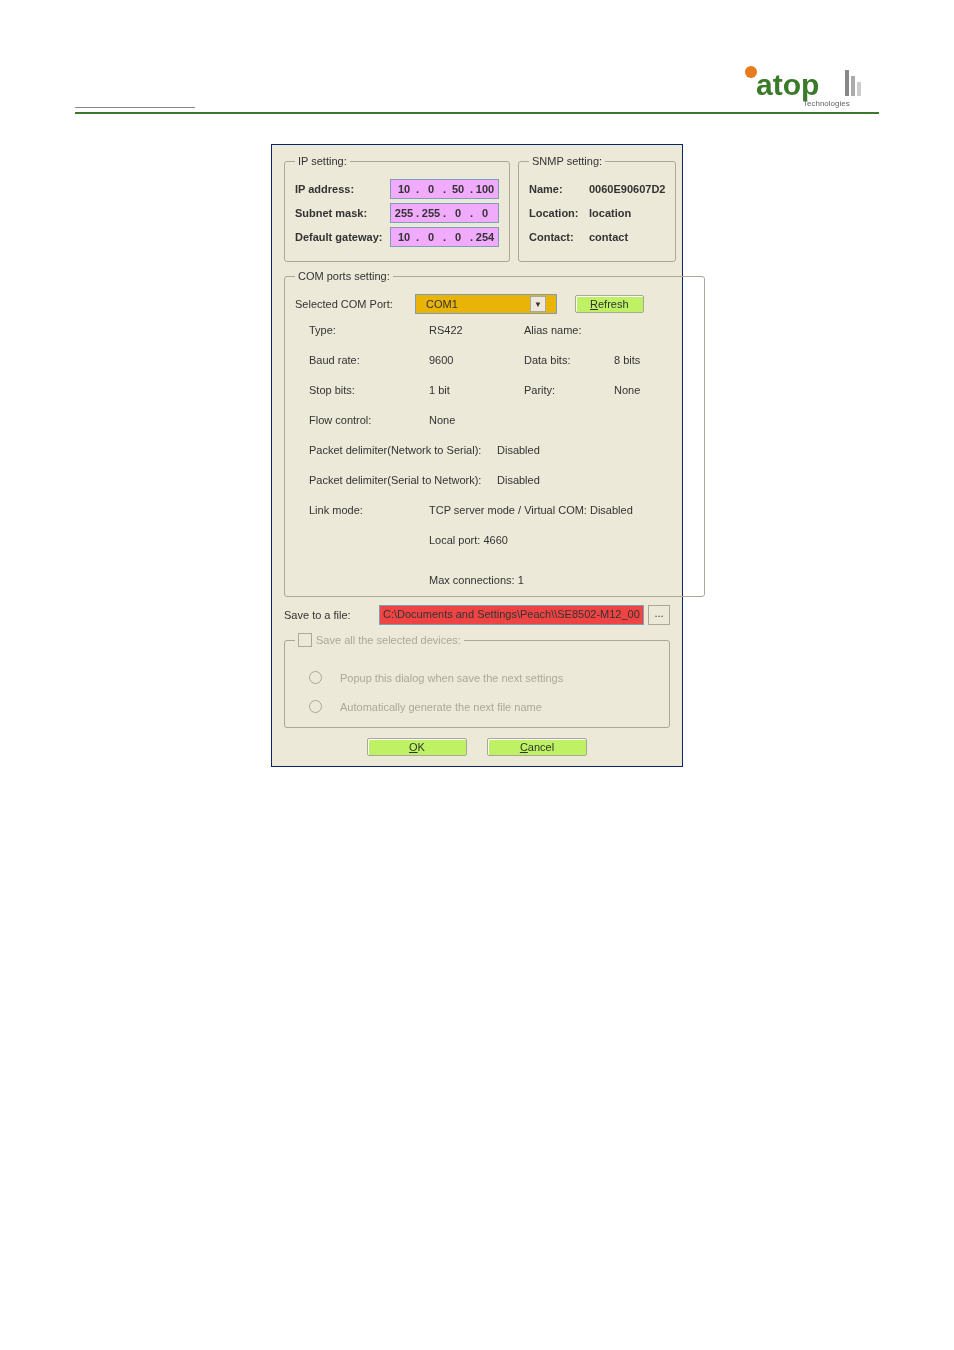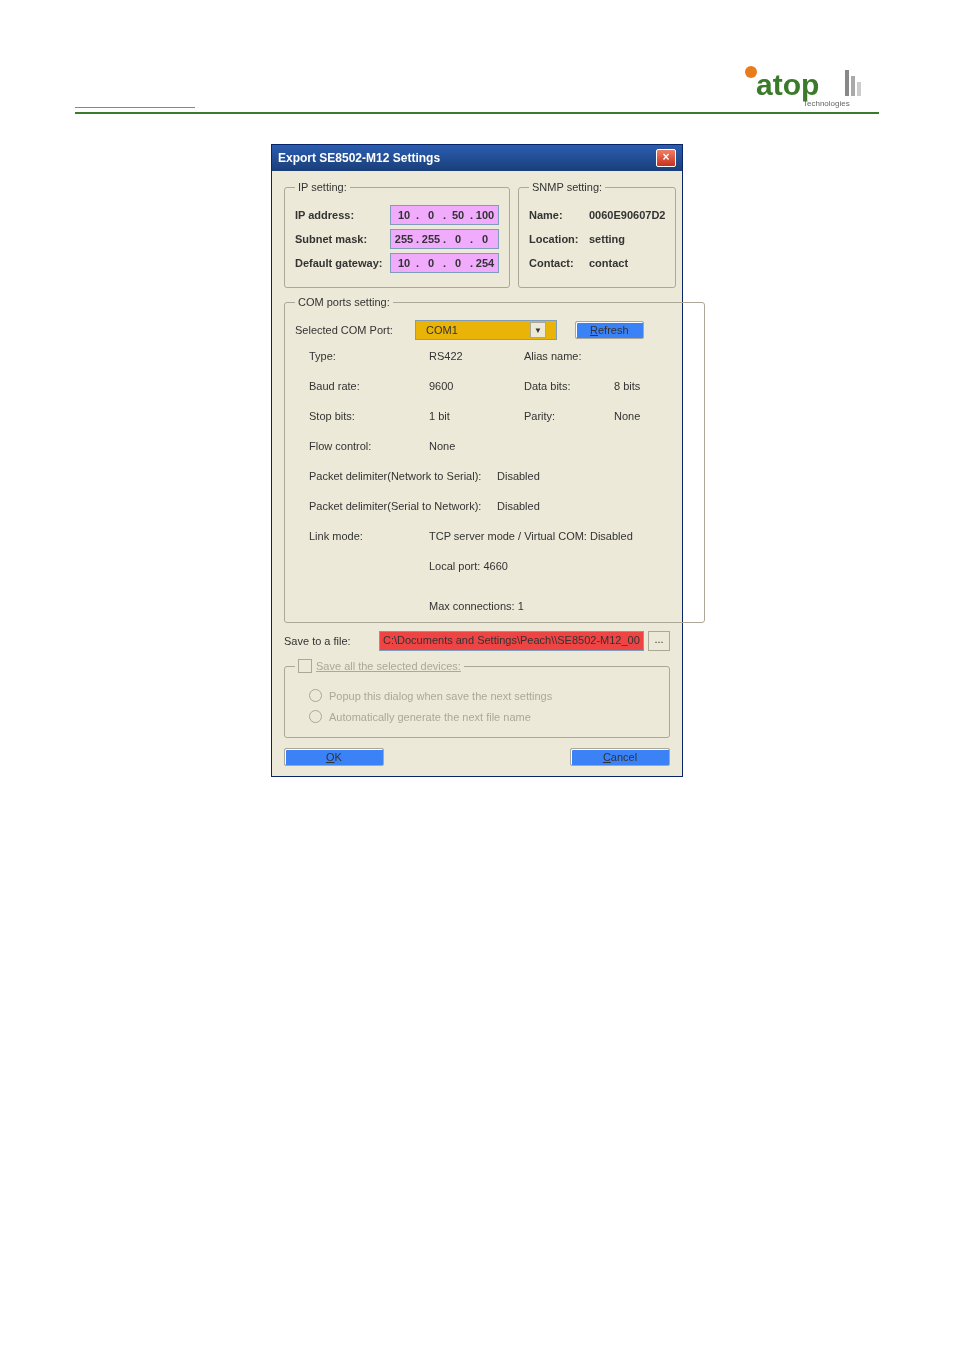--- a/index.html
+++ b/index.html
@@ -149,21 +149,21 @@
   height: 14px;
   background: #ece9d8;
   border: 1px solid #aca899;
   display: flex;
   align-items: center;
   justify-content: center;
   font-size: 8px;
 }
 .btn {
   border: 1px solid #aca899;
-  background: #3b82f6;
+  background: #bef264;
   padding: 2px 14px;
   font-size: 11px;
   cursor: pointer;
   border-radius: 2px;
   box-shadow: inset 1px 1px 0 #fff;
 }
 .btn .u { text-decoration: underline; }
 .com-grid {
   display: grid;
   grid-template-columns: 120px 95px 90px 80px;
@@ -199,21 +199,21 @@
   width: 20px;
   height: 18px;
   margin-left: 4px;
   text-align: center;
   line-height: 14px;
   cursor: pointer;
 }
 .disabled-group {
   color: #aca899;
 }
-.disabled-group legend { color: #aca899; text-decoration: underline; }
+.disabled-group legend { color: #aca899; }
 .checkbox-label {
   display: flex;
   align-items: center;
   gap: 4px;
 }
 .check {
   width: 12px;
   height: 12px;
   border: 1px solid #aca899;
   background: #ece9d8;
@@ -222,26 +222,26 @@
   width: 11px;
   height: 11px;
   border: 1px solid #aca899;
   border-radius: 50%;
   background: #ece9d8;
   flex-shrink: 0;
 }
 .radio-row {
   display: flex;
   align-items: center;
-  gap: 7px;
-  margin: 8px 0 4px 14px;
+  gap: 18px;
+  margin: 16px 0 4px 14px;
 }
 .button-row {
   display: flex;
-  justify-content: space-between;
+  justify-content: center;
   gap: 20px;
   margin-top: 10px;
 }
 .button-row .btn {
   width: 70px;
   text-align: center;
 }
 </style>
 </head>
 <body>
@@ -257,26 +257,20 @@
         <text x="17" y="35" font-family="Arial" font-weight="bold" font-size="30" fill="#3a7a2a">atop</text>
         <rect x="106" y="10" width="4" height="26" fill="#888"></rect>
         <rect x="112" y="16" width="4" height="20" fill="#aaa"></rect>
         <rect x="118" y="22" width="4" height="14" fill="#ccc"></rect>
         <text x="64" y="46" font-family="Arial" font-size="8" fill="#666">Technologies</text>
       </svg>
     </div>
   </div>
 
   <div class="dialog">
-    <div class="title-bar">
-      <span>Export SE8502-M12 Settings</span>
-      <div class="close-btn">
-        <span>×</span>
-      </div>
-    </div>
     <div class="dialog-body">
       <div class="top-row">
         <fieldset>
           <legend>IP setting:</legend>
           <div class="form-row">
             <span class="form-label">IP address:</span>
             <div class="ip-input">
               <span class="oct">10</span>
                 <span class="dot">.</span>
               <span class="oct">0</span>
@@ -313,21 +307,21 @@
         </fieldset>
 
         <fieldset>
           <legend>SNMP setting:</legend>
           <div class="form-row">
             <span class="form-label-s">Name:</span>
             <span class="val">0060E90607D2</span>
           </div>
           <div class="form-row">
             <span class="form-label-s">Location:</span>
-            <span class="val">setting</span>
+            <span class="val">location</span>
           </div>
           <div class="form-row">
             <span class="form-label-s">Contact:</span>
             <span class="val">contact</span>
           </div>
         </fieldset>
       </div>
 
       <fieldset>
         <legend>COM ports setting:</legend>

